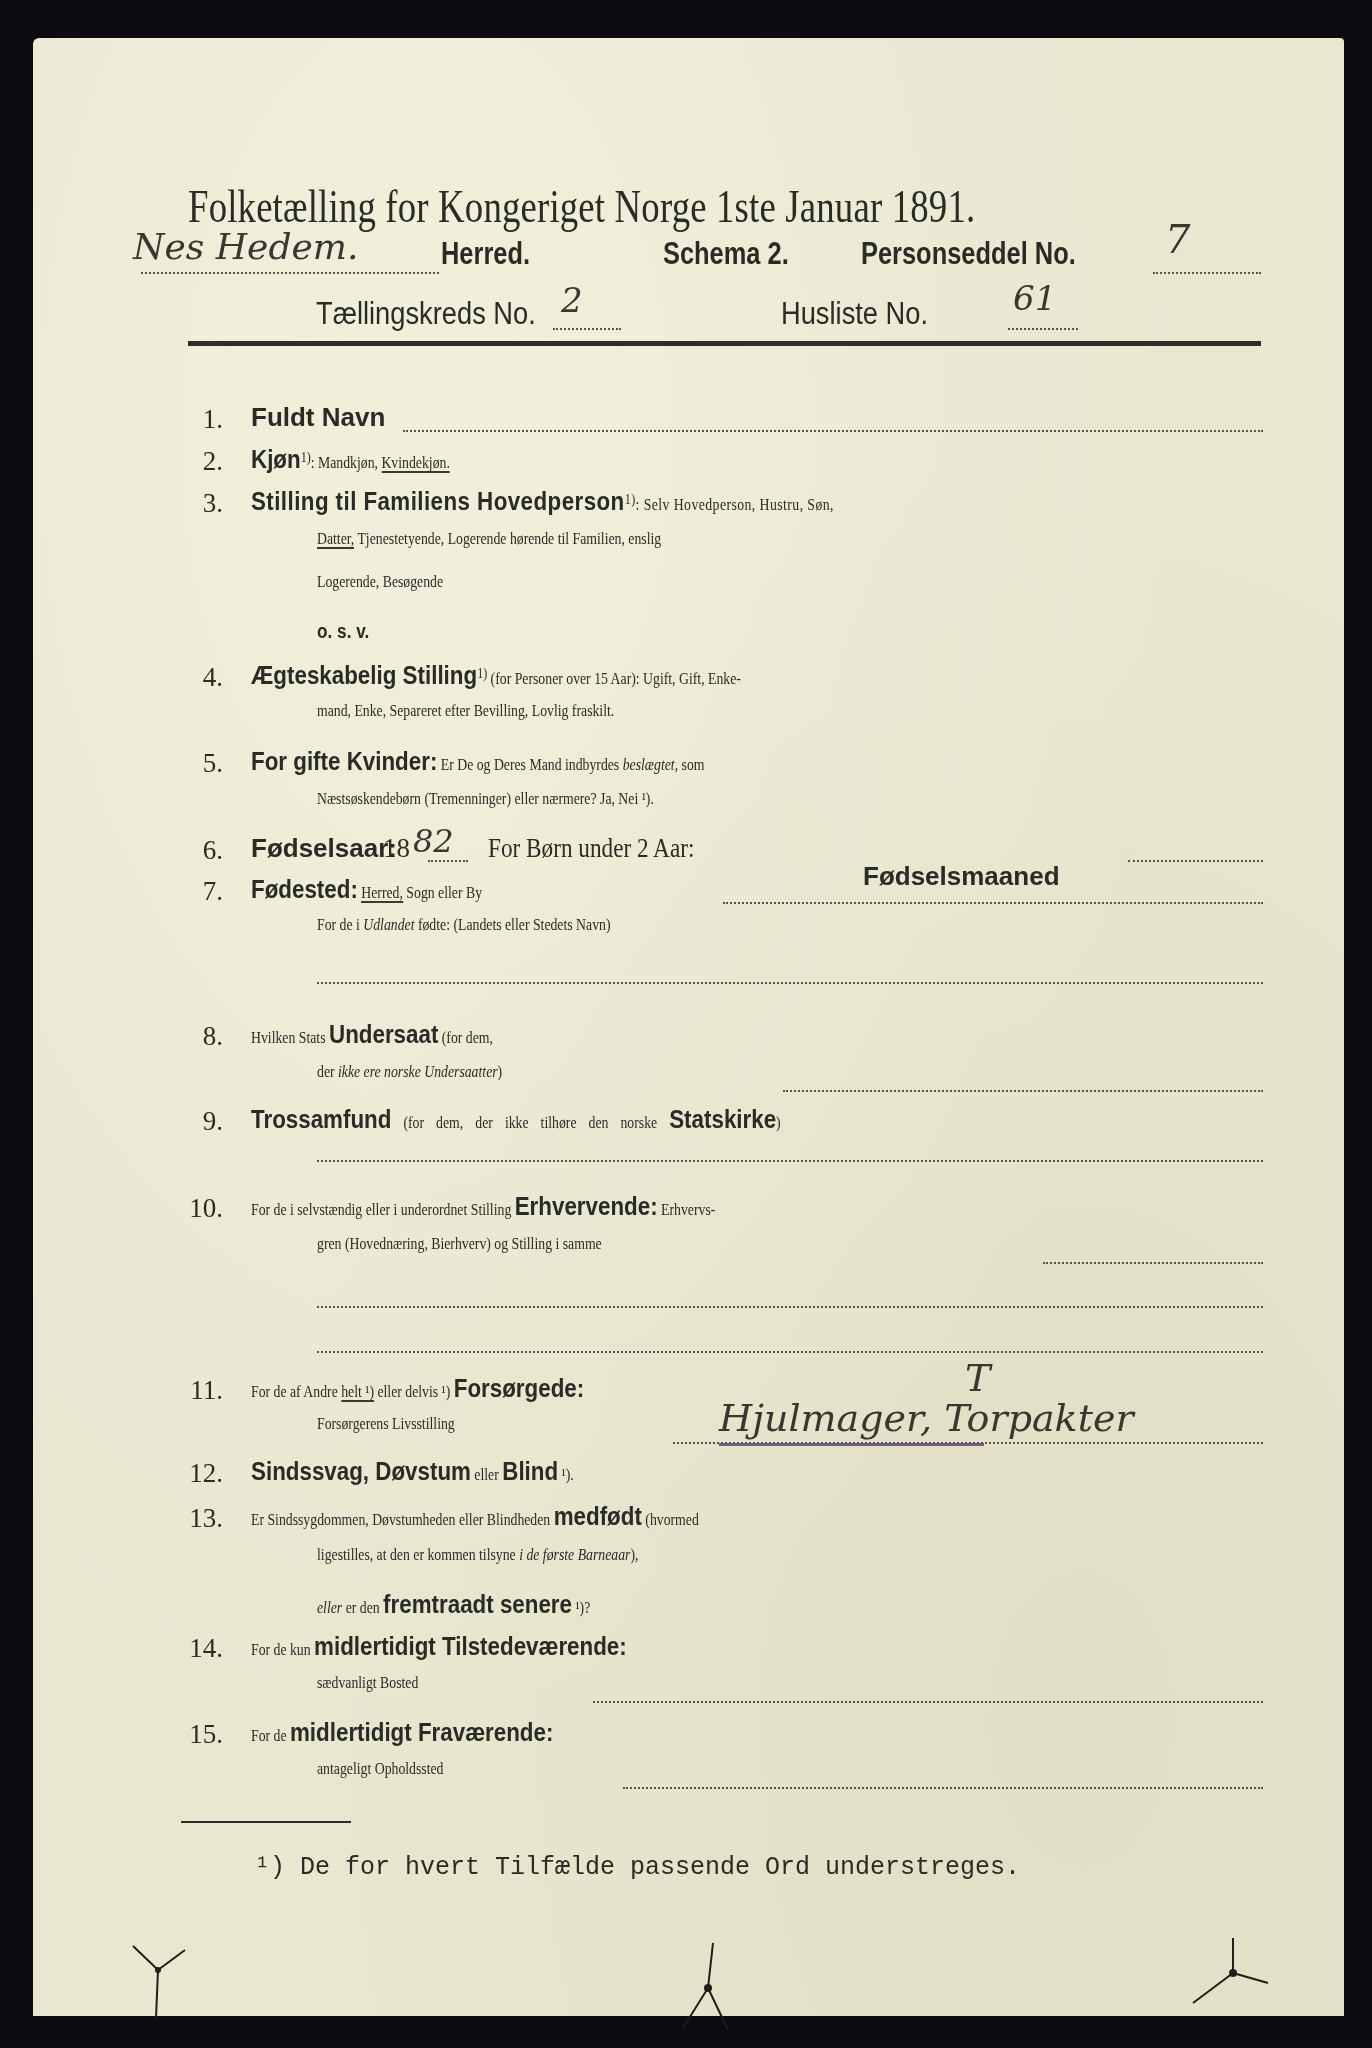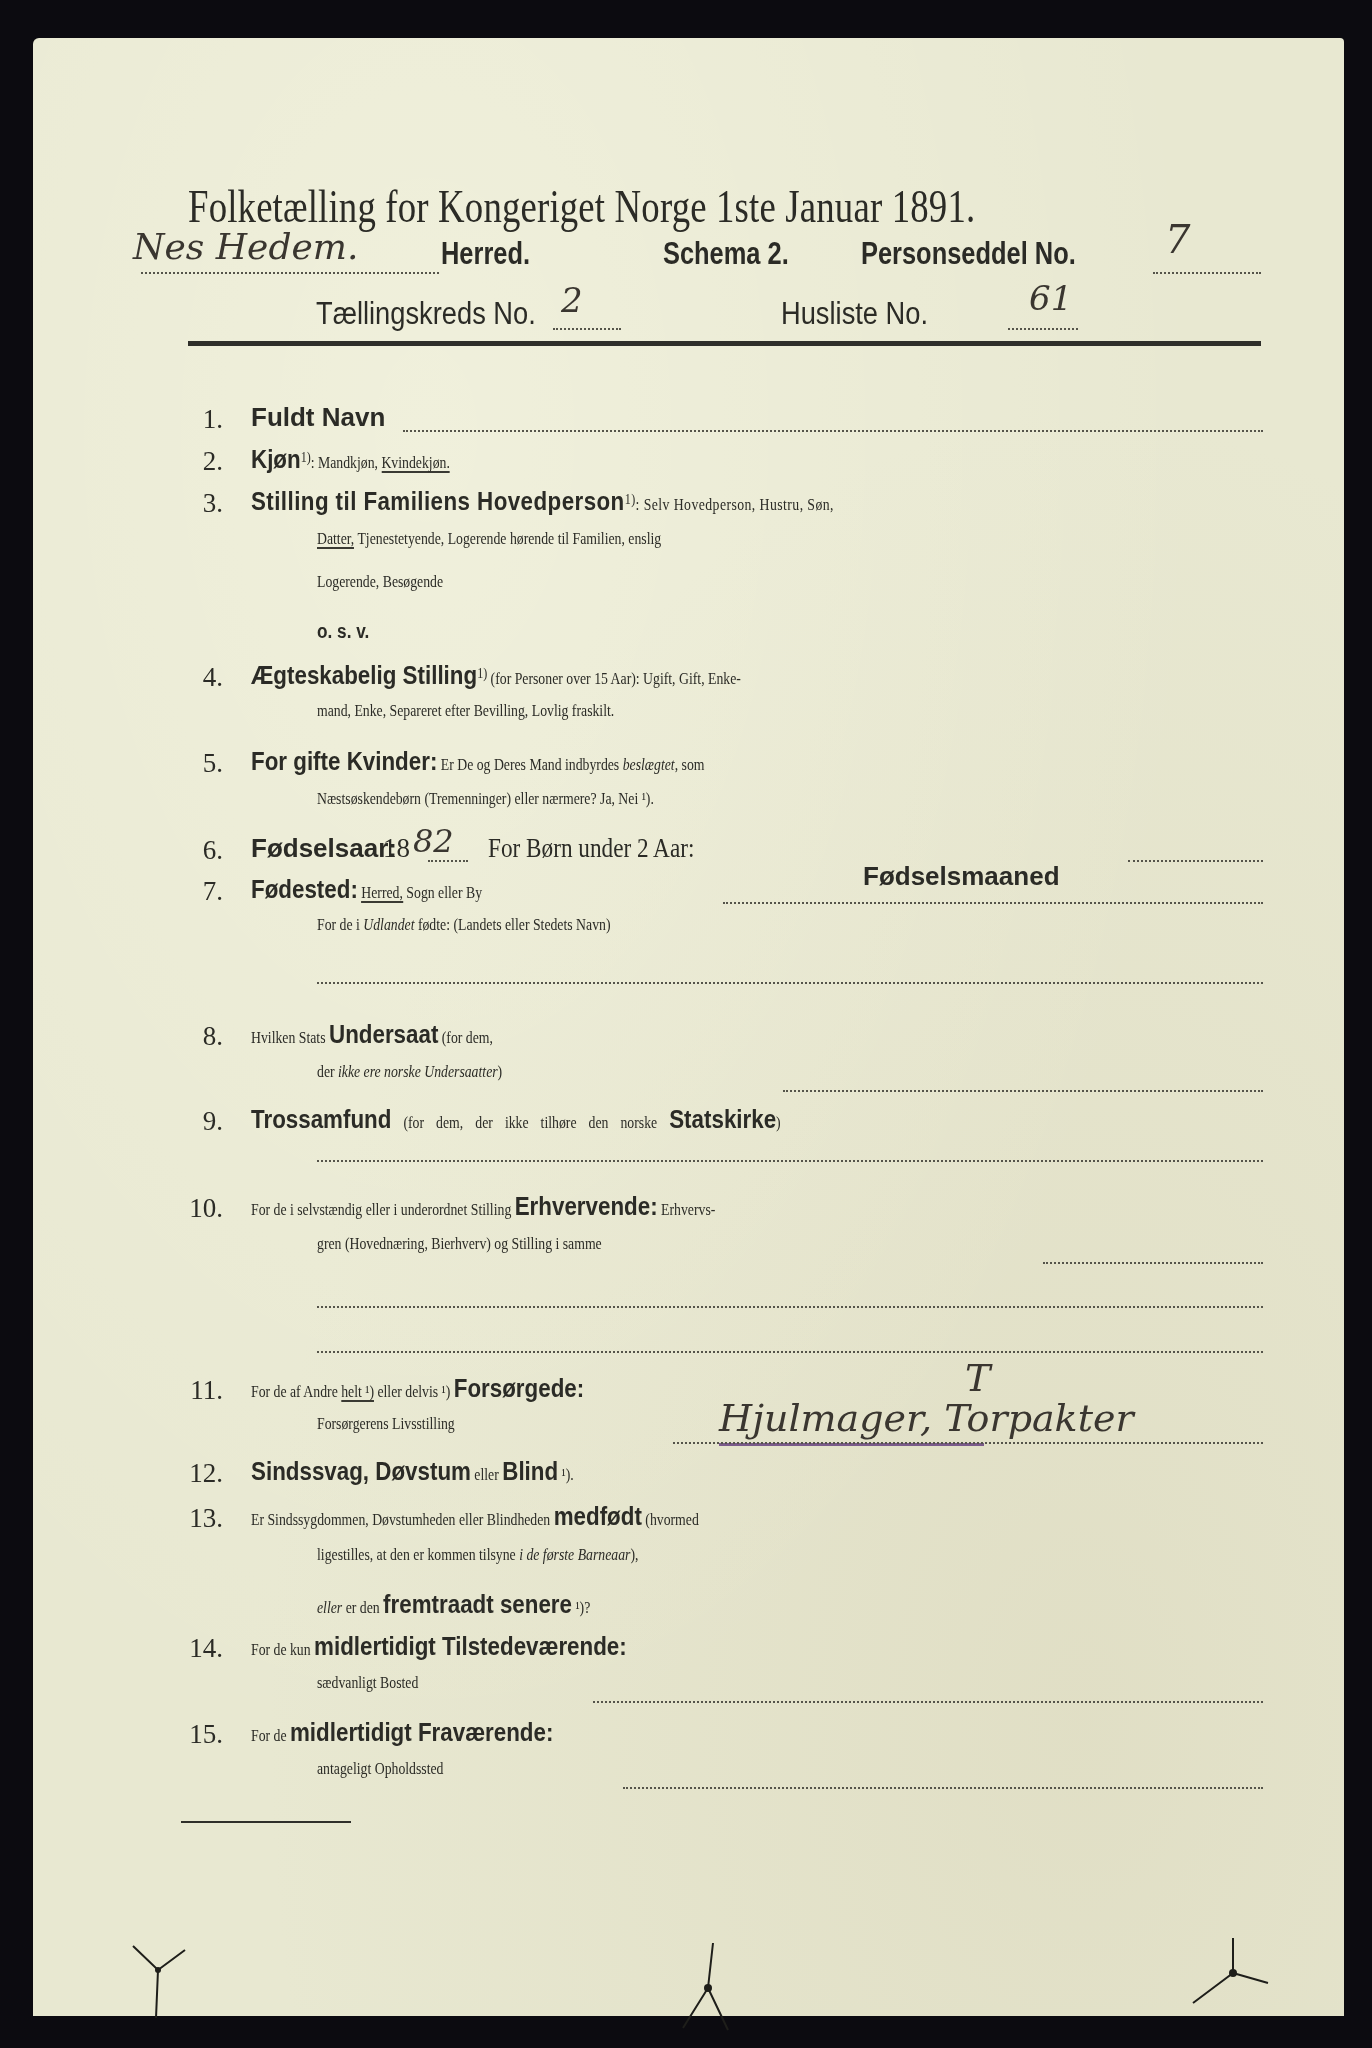--- a/index.html
+++ b/index.html
@@ -37,21 +37,21 @@
   <div class="abs hdr" style="left:408px;top:198px;">Herred.</div>
   <div class="abs hdr" style="left:630px;top:198px;">Schema 2.</div>
   <div class="abs hdr" style="left:828px;top:198px;">Personseddel No.</div>
   <div class="abs hw" style="left:1132px;top:178px;font-size:40px;">7</div>
   <div class="dots" style="left:1120px;top:234px;width:108px;"></div>
 
   <div class="abs hdr2" style="left:283px;top:258px;">Tællingskreds No.</div>
   <div class="abs hw" style="left:528px;top:242px;font-size:34px;">2</div>
   <div class="dots" style="left:520px;top:290px;width:68px;"></div>
   <div class="abs hdr2" style="left:748px;top:258px;">Husliste No.</div>
-  <div class="abs hw" style="left:980px;top:240px;font-size:34px;margin-left:16px;">61</div>
+  <div class="abs hw" style="left:980px;top:240px;font-size:34px;">61</div>
   <div class="dots" style="left:975px;top:290px;width:70px;"></div>
 
   <div class="rule" style="left:155px;top:303px;width:1073px;height:5px;"></div>
 
   <div class="num" style="left:130px;top:366px;">1.</div>
   <div class="abs" style="left:218px;top:364px;"><span class="b">Fuldt Navn</span></div>
   <div class="dots" style="left:370px;top:392px;width:860px;"></div>
 
   <div class="num" style="left:130px;top:408px;">2.</div>
   <div class="abs txt" style="top:406px;">
@@ -157,20 +157,21 @@
   <div class="dots" style="left:560px;top:1663px;width:670px;"></div>
 
   <div class="num" style="left:130px;top:1681px;">15.</div>
   <div class="abs txt" style="top:1679px;">
     <span>For de </span><span class="b">midlertidigt Fraværende:</span>
   </div>
   <div class="abs txt ind" style="top:1722px;">antageligt Opholdssted</div>
   <div class="dots" style="left:590px;top:1749px;width:640px;"></div>
 
   <div class="rule" style="left:148px;top:1783px;width:170px;height:2px;"></div>
+  <div class="abs foot" style="left:222px;top:1815px;">¹) De for hvert Tilfælde passende Ord understreges.</div>
 
   <svg class="crack" style="left:90px;top:1900px;" width="110" height="90">
     <path d="M10 8 L35 32 L62 12 M35 32 L33 80" stroke="#1e1e1a" stroke-width="2" fill="none"></path>
     <circle cx="35" cy="32" r="3" fill="#1e1e1a"></circle>
   </svg>
   <svg class="crack" style="left:620px;top:1900px;" width="110" height="100">
     <path d="M60 5 L55 50 L30 90 M55 50 L75 92" stroke="#1e1e1a" stroke-width="2" fill="none"></path>
     <circle cx="55" cy="50" r="4" fill="#1e1e1a"></circle>
   </svg>
   <svg class="crack" style="left:1150px;top:1895px;" width="110" height="90">

